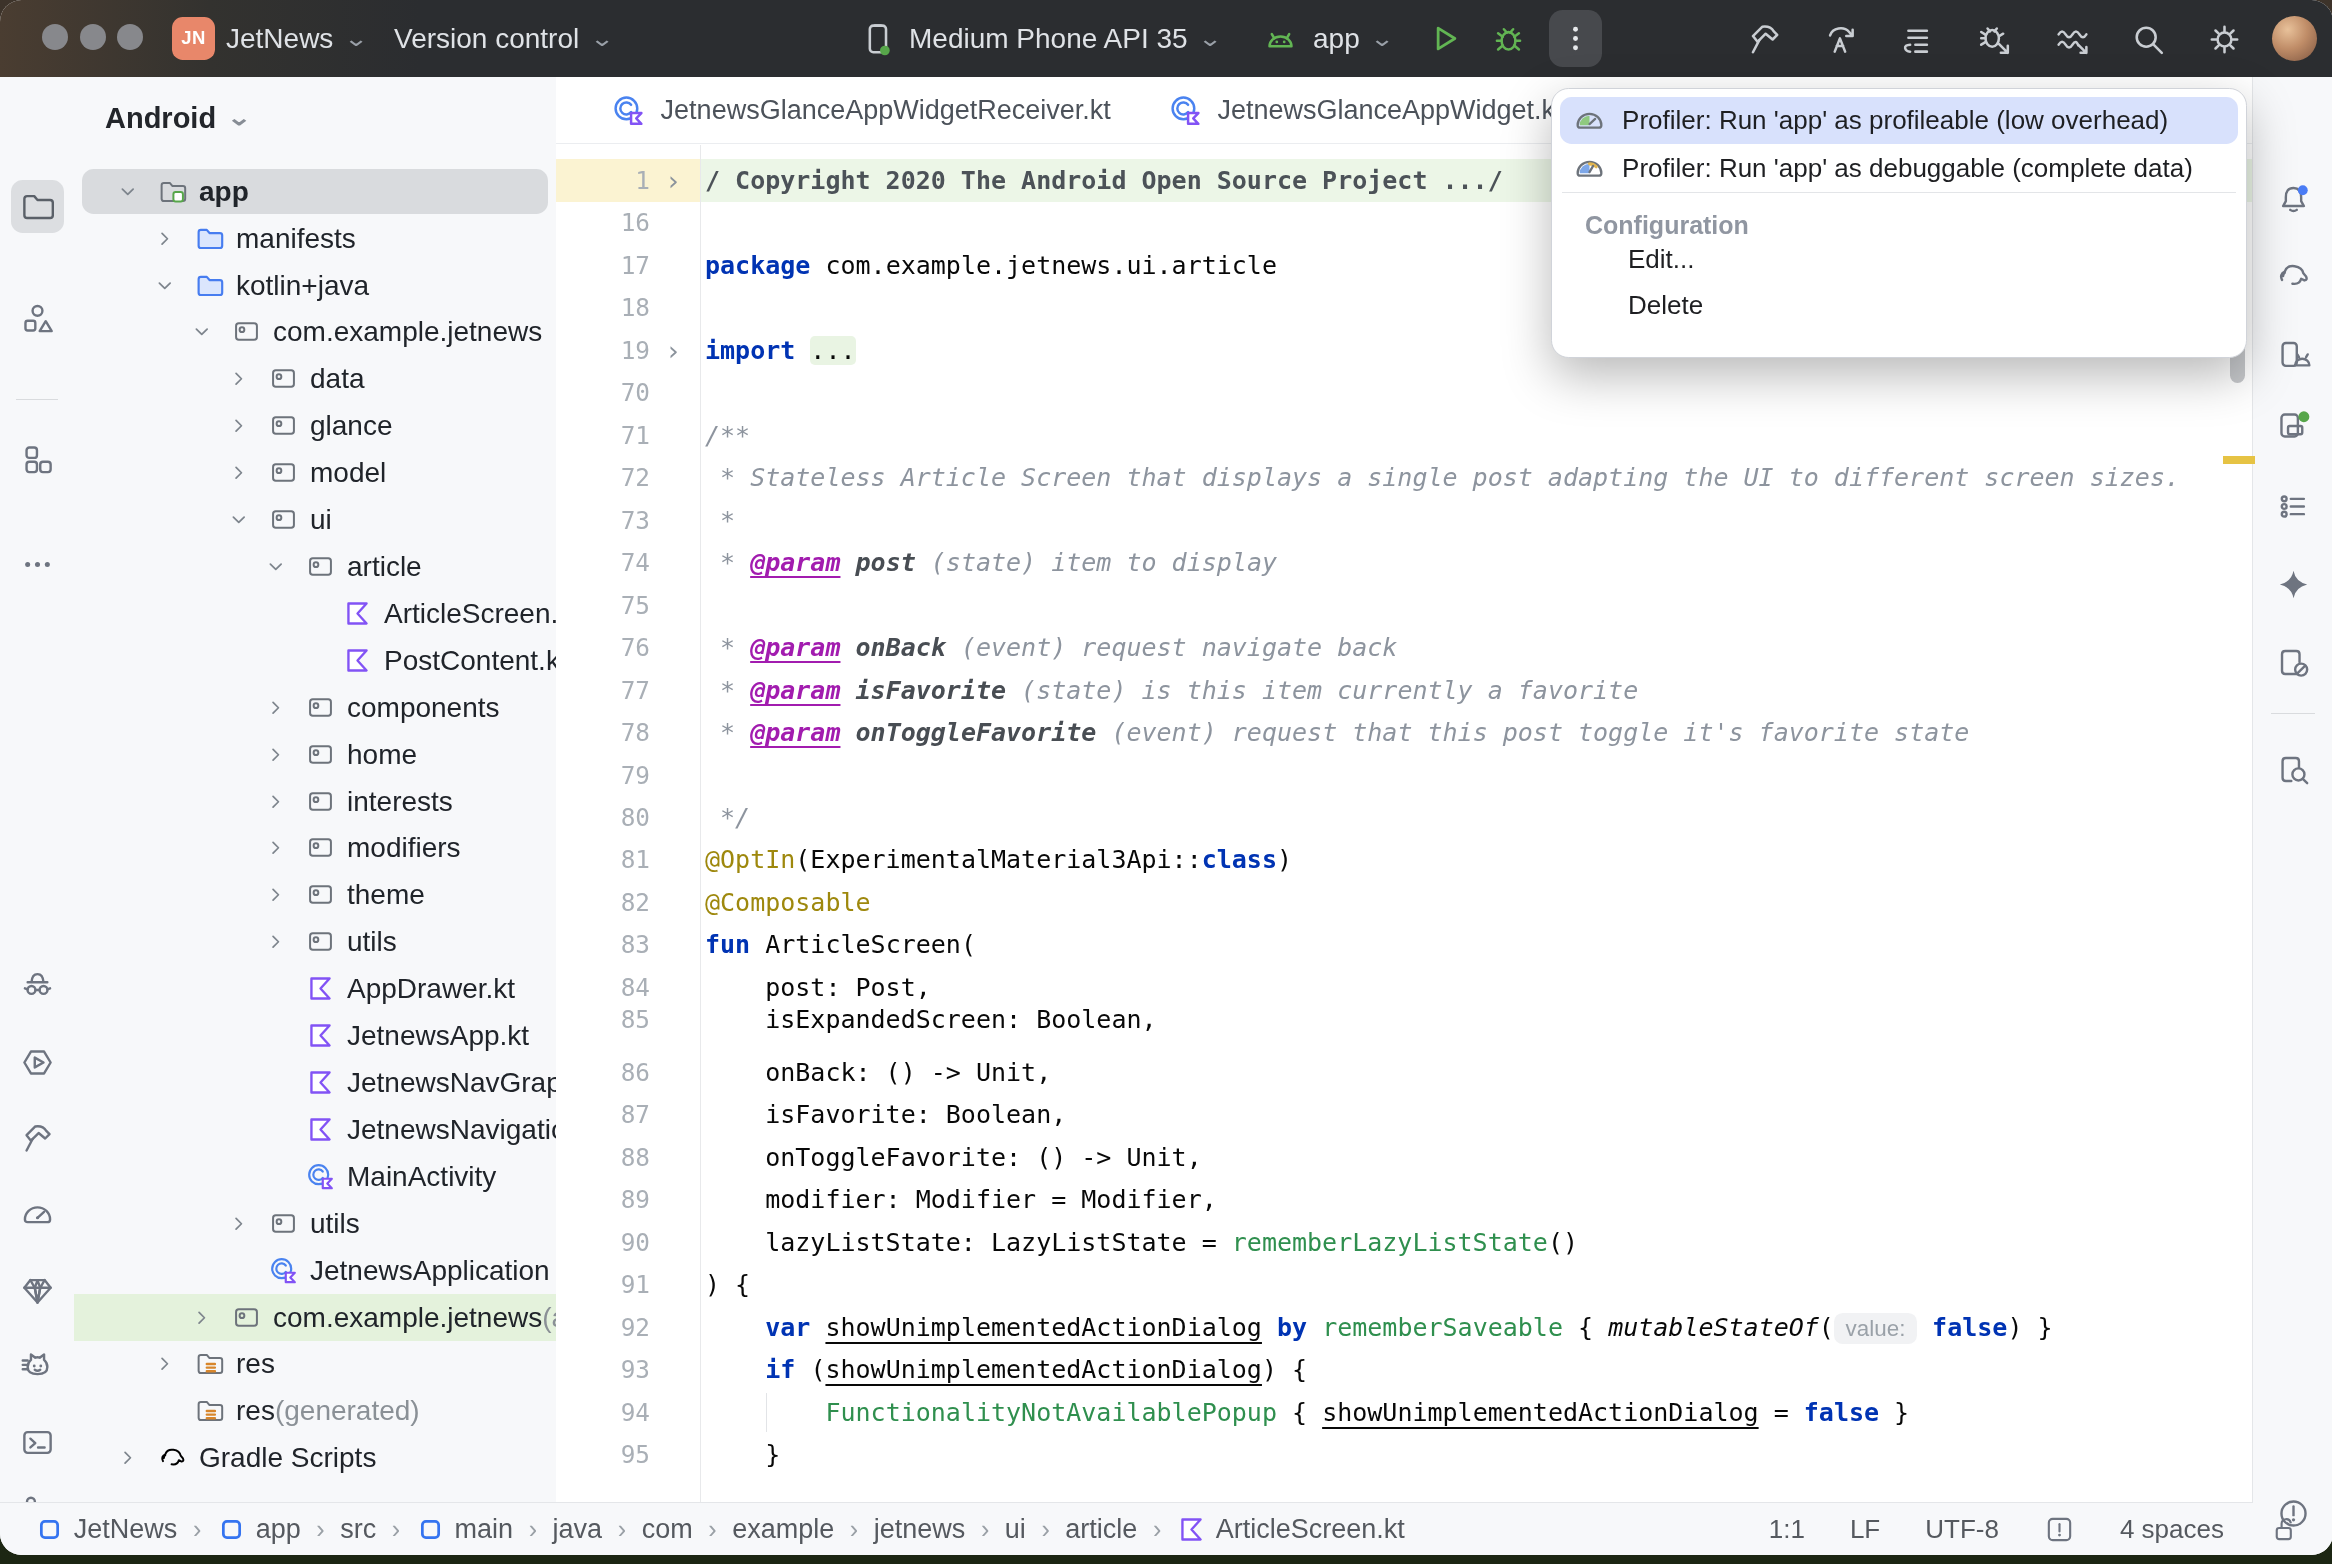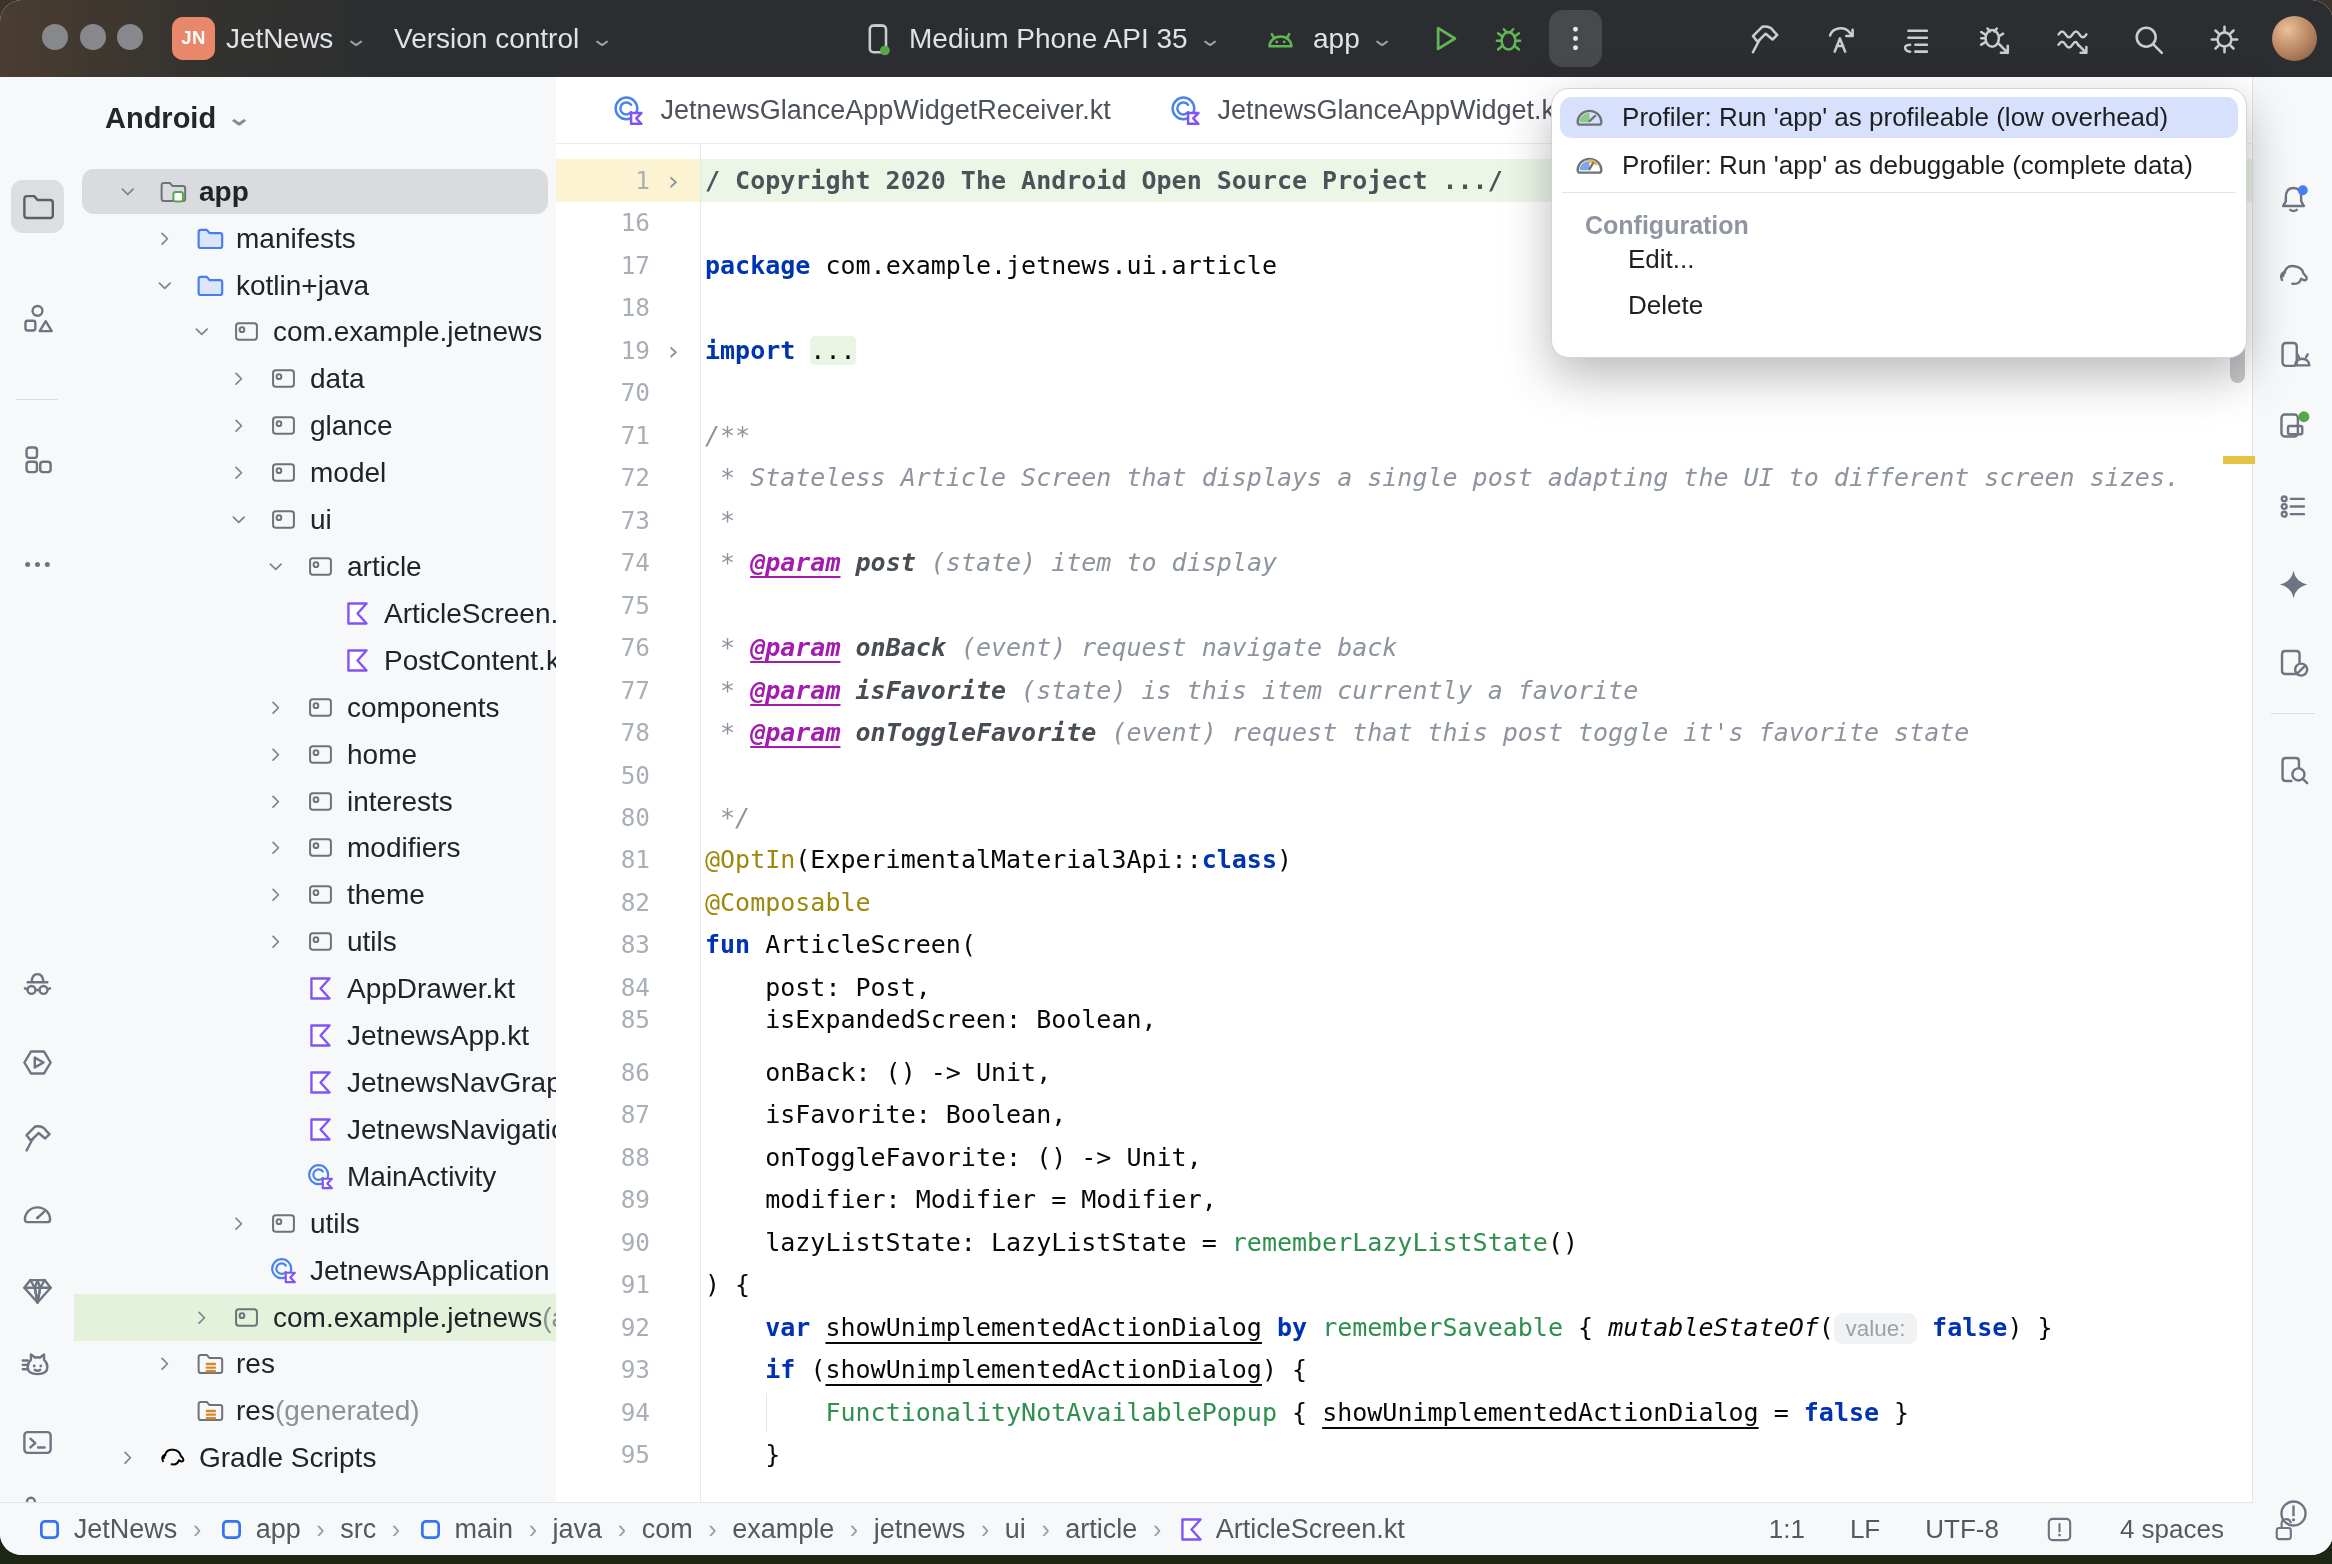--- a/index.html
+++ b/index.html
@@ -83,21 +83,21 @@
   .crumb{display:flex;align-items:center;}
   .crumb .bicon{width:29px;height:29px;margin-right:9.8px;}
   .crumb .bicon svg{width:29px;height:29px;}
   .crumb-sep{margin:0 15.6px;color:#9aa0a6;font-size:25px;}
   .status-right{position:absolute;right:33px;display:flex;align-items:center;gap:45px;font-size:26px;color:#55595f;}
   .status-right .sicon{width:31px;height:31px;color:#6e7480;}
   .status-right .sicon svg{width:31px;height:31px;}
   
   .popup{position:absolute;left:1551px;top:88px;width:694px;height:268px;background:#ffffff;border:1px solid #d0d3d9;border-radius:17.6px;
     box-shadow:0 17.6px 49px rgba(0,0,0,.28);z-index:50;}
-  .popup-item{position:absolute;left:7.8px;right:7.8px;height:41px;border-radius:11.7px;display:flex;align-items:center;font-size:26px;color:#1e1f22;}
+  .popup-item{position:absolute;left:7.8px;right:7.8px;height:47px;border-radius:11.7px;display:flex;align-items:center;font-size:26px;color:#1e1f22;}
   .popup-item.sel{background:#d8e1fc;}
   .popup-item .picon{width:33px;height:33px;margin:0 15.6px 0 13.7px;}
   .popup-item .picon svg{width:33px;height:33px;}
   .popup-sep{position:absolute;left:9.8px;right:9.8px;top:103px;height:1px;background:#e3e5e8;}
   .popup-section{position:absolute;left:33px;top:119px;height:35px;display:flex;align-items:center;font-size:25px;font-weight:bold;color:#9096a1;}
   .popup-action{position:absolute;left:76px;height:39px;display:flex;align-items:center;font-size:26px;color:#1e1f22;}
 </style>
 </head>
 <body>
 
@@ -558,21 +558,21 @@
         <div class="code-row" style="top: 252px;"><span class="ln">19</span><span class="fold-marker">›</span><span class="code-text"><span class="tk-k">import </span><span class="tk-fold">...</span></span></div>
         <div class="code-row" style="top: 294px;"><span class="ln">70</span><span class="code-text"></span></div>
         <div class="code-row" style="top: 337px;"><span class="ln">71</span><span class="code-text"><span class="tk-c">/**</span></span></div>
         <div class="code-row" style="top: 379px;"><span class="ln">72</span><span class="code-text"><span class="tk-c"> * Stateless Article Screen that displays a single post adapting the UI to different screen sizes.</span></span></div>
         <div class="code-row" style="top: 422px;"><span class="ln">73</span><span class="code-text"><span class="tk-c"> *</span></span></div>
         <div class="code-row" style="top: 464px;"><span class="ln">74</span><span class="code-text"><span class="tk-c"> * </span><span class="tk-ct">@param</span><span class="tk-c"> </span><span class="tk-cb">post</span><span class="tk-c"> (state) item to display</span></span></div>
         <div class="code-row" style="top: 507px;"><span class="ln">75</span></div>
         <div class="code-row" style="top: 549px;"><span class="ln">76</span><span class="code-text"><span class="tk-c"> * </span><span class="tk-ct">@param</span><span class="tk-c"> </span><span class="tk-cb">onBack</span><span class="tk-c"> (event) request navigate back</span></span></div>
         <div class="code-row" style="top: 592px;"><span class="ln">77</span><span class="code-text"><span class="tk-c"> * </span><span class="tk-ct">@param</span><span class="tk-c"> </span><span class="tk-cb">isFavorite</span><span class="tk-c"> (state) is this item currently a favorite</span></span></div>
         <div class="code-row" style="top: 634px;"><span class="ln">78</span><span class="code-text"><span class="tk-c"> * </span><span class="tk-ct">@param</span><span class="tk-c"> </span><span class="tk-cb">onToggleFavorite</span><span class="tk-c"> (event) request that this post toggle it's favorite state</span></span></div>
-        <div class="code-row" style="top: 677px;"><span class="ln">50</span></div>
+        <div class="code-row" style="top: 677px;"><span class="ln">79</span></div>
         <div class="code-row" style="top: 719px;"><span class="ln">80</span><span class="code-text"><span class="tk-c"> */</span></span></div>
         <div class="code-row" style="top: 761px;"><span class="ln">81</span><span class="code-text"><span class="tk-a">@OptIn</span><span class="tk-t">(ExperimentalMaterial3Api::</span><span class="tk-k">class</span><span class="tk-t">)</span></span></div>
         <div class="code-row" style="top: 804px;"><span class="ln">82</span><span class="code-text"><span class="tk-a">@Composable</span></span></div>
         <div class="code-row" style="top: 846px;"><span class="ln">83</span><span class="code-text"><span class="tk-k">fun </span><span class="tk-t">ArticleScreen(</span></span></div>
         <div class="code-row" style="top: 889px;"><span class="ln">84</span><span class="code-text"><span class="tk-t">    post: Post,</span></span></div>
         <div class="code-row" style="top: 921px;"><span class="ln">85</span><span class="code-text"><span class="tk-t">    isExpandedScreen: Boolean,</span></span></div>
         <div class="code-row" style="top: 974px;"><span class="ln">86</span><span class="code-text"><span class="tk-t">    onBack: () -&gt; Unit,</span></span></div>
         <div class="code-row" style="top: 1016px;"><span class="ln">87</span><span class="code-text"><span class="tk-t">    isFavorite: Boolean,</span></span></div>
         <div class="code-row" style="top: 1059px;"><span class="ln">88</span><span class="code-text"><span class="tk-t">    onToggleFavorite: () -&gt; Unit,</span></span></div>
         <div class="code-row" style="top: 1101px;"><span class="ln">89</span><span class="code-text"><span class="tk-t">    modifier: Modifier = Modifier,</span></span></div>

